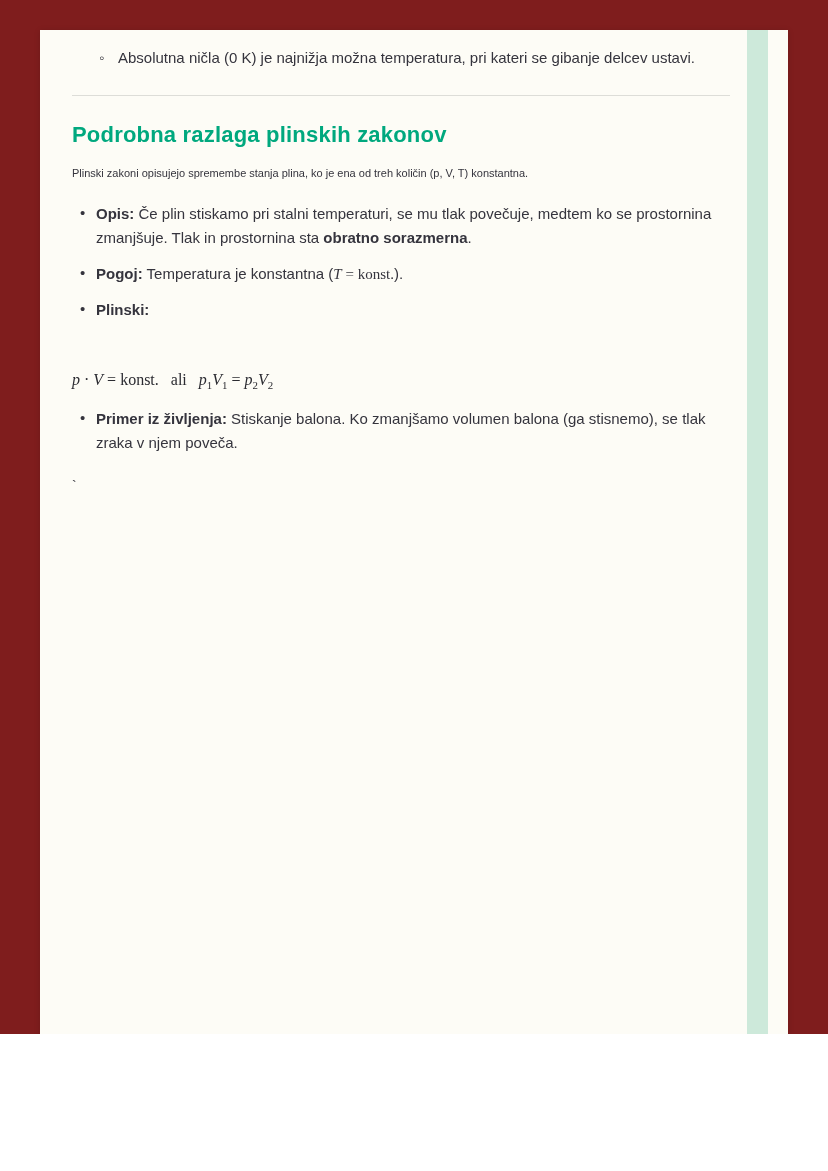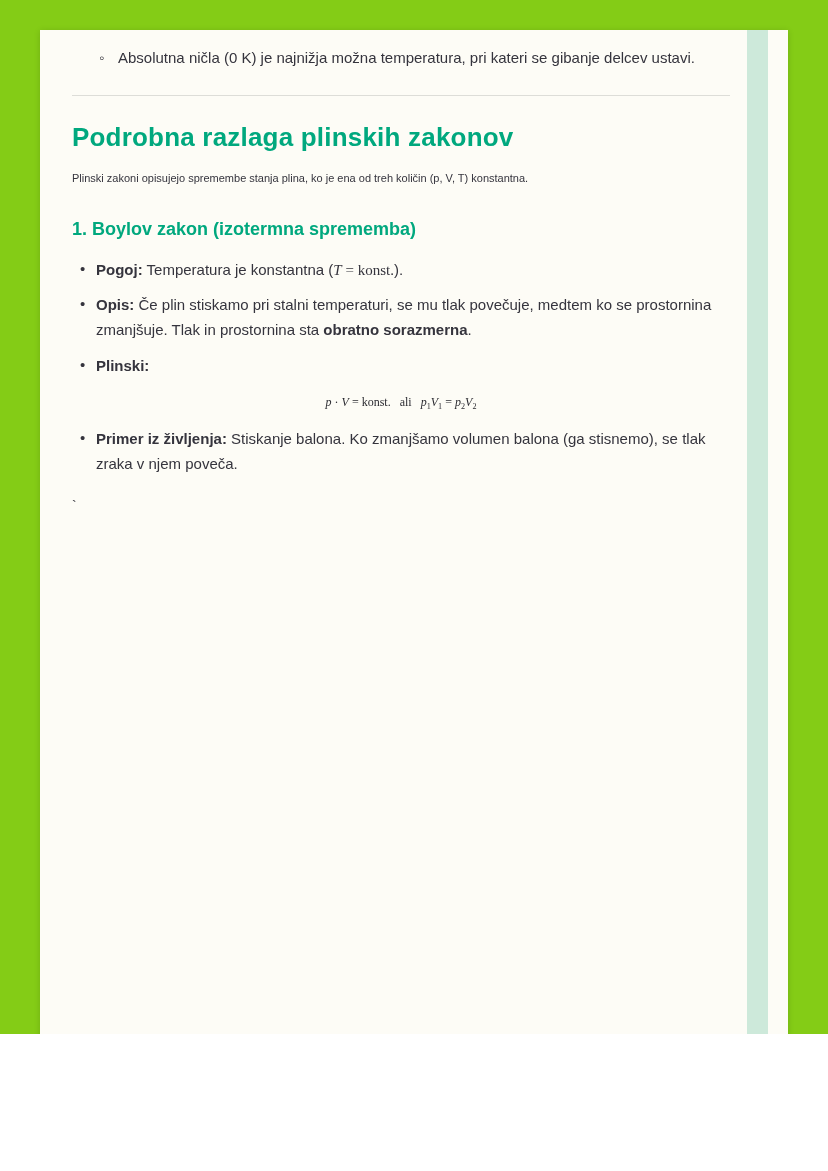--- a/index.html
+++ b/index.html
@@ -13,21 +13,21 @@
   html,body{margin:0;padding:0;}
   body{
     background:#ffffff;
     font-family:"Liberation Sans", sans-serif;
     color:var(--text);
   }
   .page{
     position:relative;
     width:828px;
     height:1034px;
-    background:#84cc16;
+    background:#7f1d1d;
     overflow:hidden;
   }
   .card{
     position:absolute;
     left:40px;
     top:30px;
     width:748px;
     height:1108px;
     background:var(--card);
     box-shadow:0 1px 6px rgba(0,0,0,0.15);
@@ -61,21 +61,21 @@
   }
 
   hr.divider{
     border:none;
     border-top:1px solid #ddddd8;
     margin:24px 0 0 0;
   }
 
   h1.section-title{
     margin:26px 0 0 0;
-    font-size:26px;
+    font-size:22px;
     font-weight:700;
     color:var(--accent);
     letter-spacing:0.2px;
   }
   p.section-intro{
     margin:16px 0 0 0;
     font-size:11px;
     line-height:1.8;
   }
   h2.subsection-title{
@@ -93,24 +93,24 @@
   .dot-list li::before{
     content:"•";
     position:absolute;
     left:8px;
     top:-1px;
     font-size:15px;
   }
   .dot-list.after-formula{margin-top:16px;}
 
   .formula{
-    margin:16px 0 0 0;
-    text-align:center;
+    margin:48px 0 0 0;
+    text-align:left;
     font-family:"Liberation Serif", serif;
-    font-size:12px;
+    font-size:16px;
     color:#2b2b31;
   }
   .formula sub{
     font-size:0.68em;
     font-family:"Liberation Serif", serif;
   }
 
   .stray{
     margin-top:22px;
     font-size:14px;
@@ -138,25 +138,24 @@
       <ul class="circle-list">
         <li><span>Absolutna ničla (0 K) je najnižja možna temperatura, pri kateri se gibanje delcev ustavi.</span></li>
       </ul>
 
       <hr class="divider">
 
       <h1 class="section-title">Podrobna razlaga plinskih zakonov</h1>
 
       <p class="section-intro">Plinski zakoni opisujejo spremembe stanja plina, ko je ena od treh količin (p, V, T) konstantna.</p>
 
-      <h2 class="subsection-title">1. Boylov zakon (izotermna sprememba)</h2>
 
       <ul class="dot-list">
+        <li><span style="font-weight: 700;">Opis:</span><span> Če plin stiskamo pri stalni temperaturi, se mu tlak povečuje, medtem ko se prostornina zmanjšuje. Tlak in prostornina sta </span><span style="font-weight: 700;">obratno sorazmerna</span><span>.</span></li>
         <li><span style="font-weight: 700;">Pogoj:</span><span> Temperatura je konstantna (</span><span style="font-style: italic; font-family: &quot;Liberation Serif&quot;, serif;">T</span><span style="font-family: &quot;Liberation Serif&quot;, serif;"> = konst.</span><span>).</span></li>
-        <li><span style="font-weight: 700;">Opis:</span><span> Če plin stiskamo pri stalni temperaturi, se mu tlak povečuje, medtem ko se prostornina zmanjšuje. Tlak in prostornina sta </span><span style="font-weight: 700;">obratno sorazmerna</span><span>.</span></li>
         <li><span style="font-weight: 700;">Plinski:</span></li>
       </ul>
 
       <div class="formula"><span style="font-style: italic; font-family: &quot;Liberation Serif&quot;, serif;">p</span><span> · </span><span style="font-style: italic; font-family: &quot;Liberation Serif&quot;, serif;">V</span><span> = konst.</span><span>&nbsp;&nbsp;&nbsp;ali&nbsp;&nbsp;&nbsp;</span><span style="font-style: italic; font-family: &quot;Liberation Serif&quot;, serif;">p</span><sub style="font-family: &quot;Liberation Serif&quot;, serif;">1</sub><span style="font-style: italic; font-family: &quot;Liberation Serif&quot;, serif;">V</span><sub style="font-family: &quot;Liberation Serif&quot;, serif;">1</sub><span> = </span><span style="font-style: italic; font-family: &quot;Liberation Serif&quot;, serif;">p</span><sub style="font-family: &quot;Liberation Serif&quot;, serif;">2</sub><span style="font-style: italic; font-family: &quot;Liberation Serif&quot;, serif;">V</span><sub style="font-family: &quot;Liberation Serif&quot;, serif;">2</sub></div>
 
       <ul class="dot-list after-formula">
         <li><span style="font-weight: 700;">Primer iz življenja:</span><span> Stiskanje balona. Ko zmanjšamo volumen balona (ga stisnemo), se tlak zraka v njem poveča.</span></li>
       </ul>
 
       <div class="stray">`</div>

